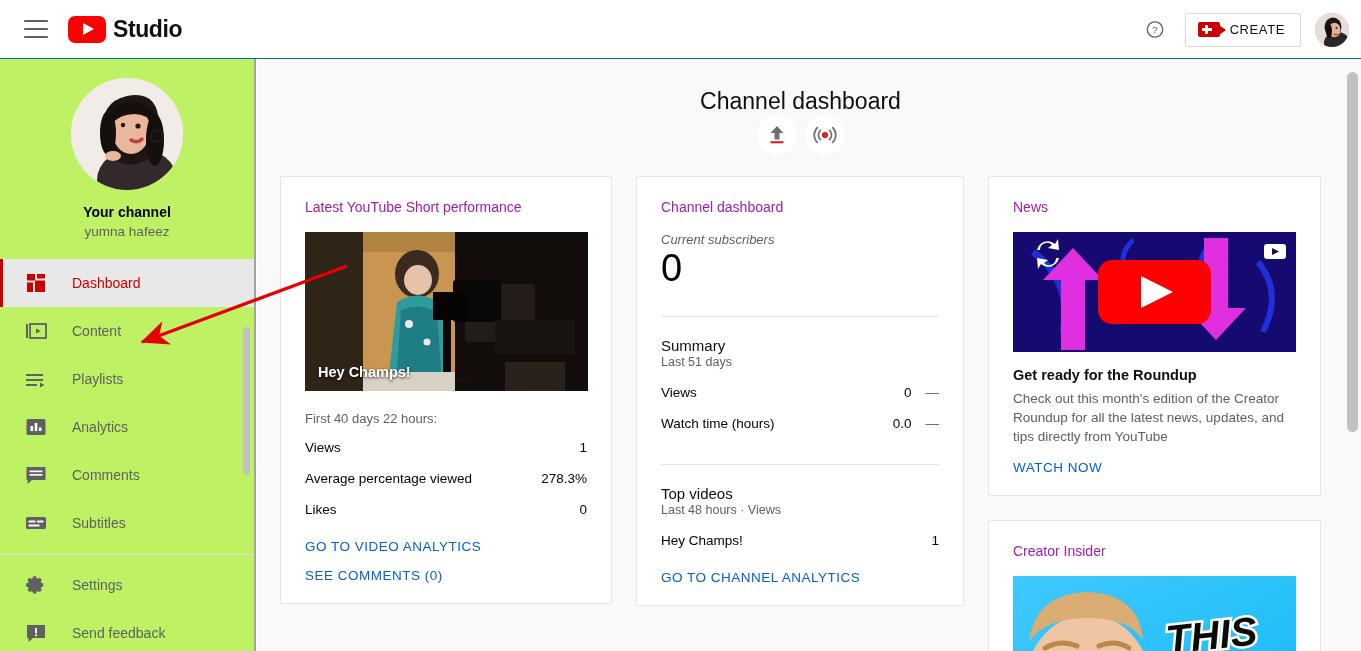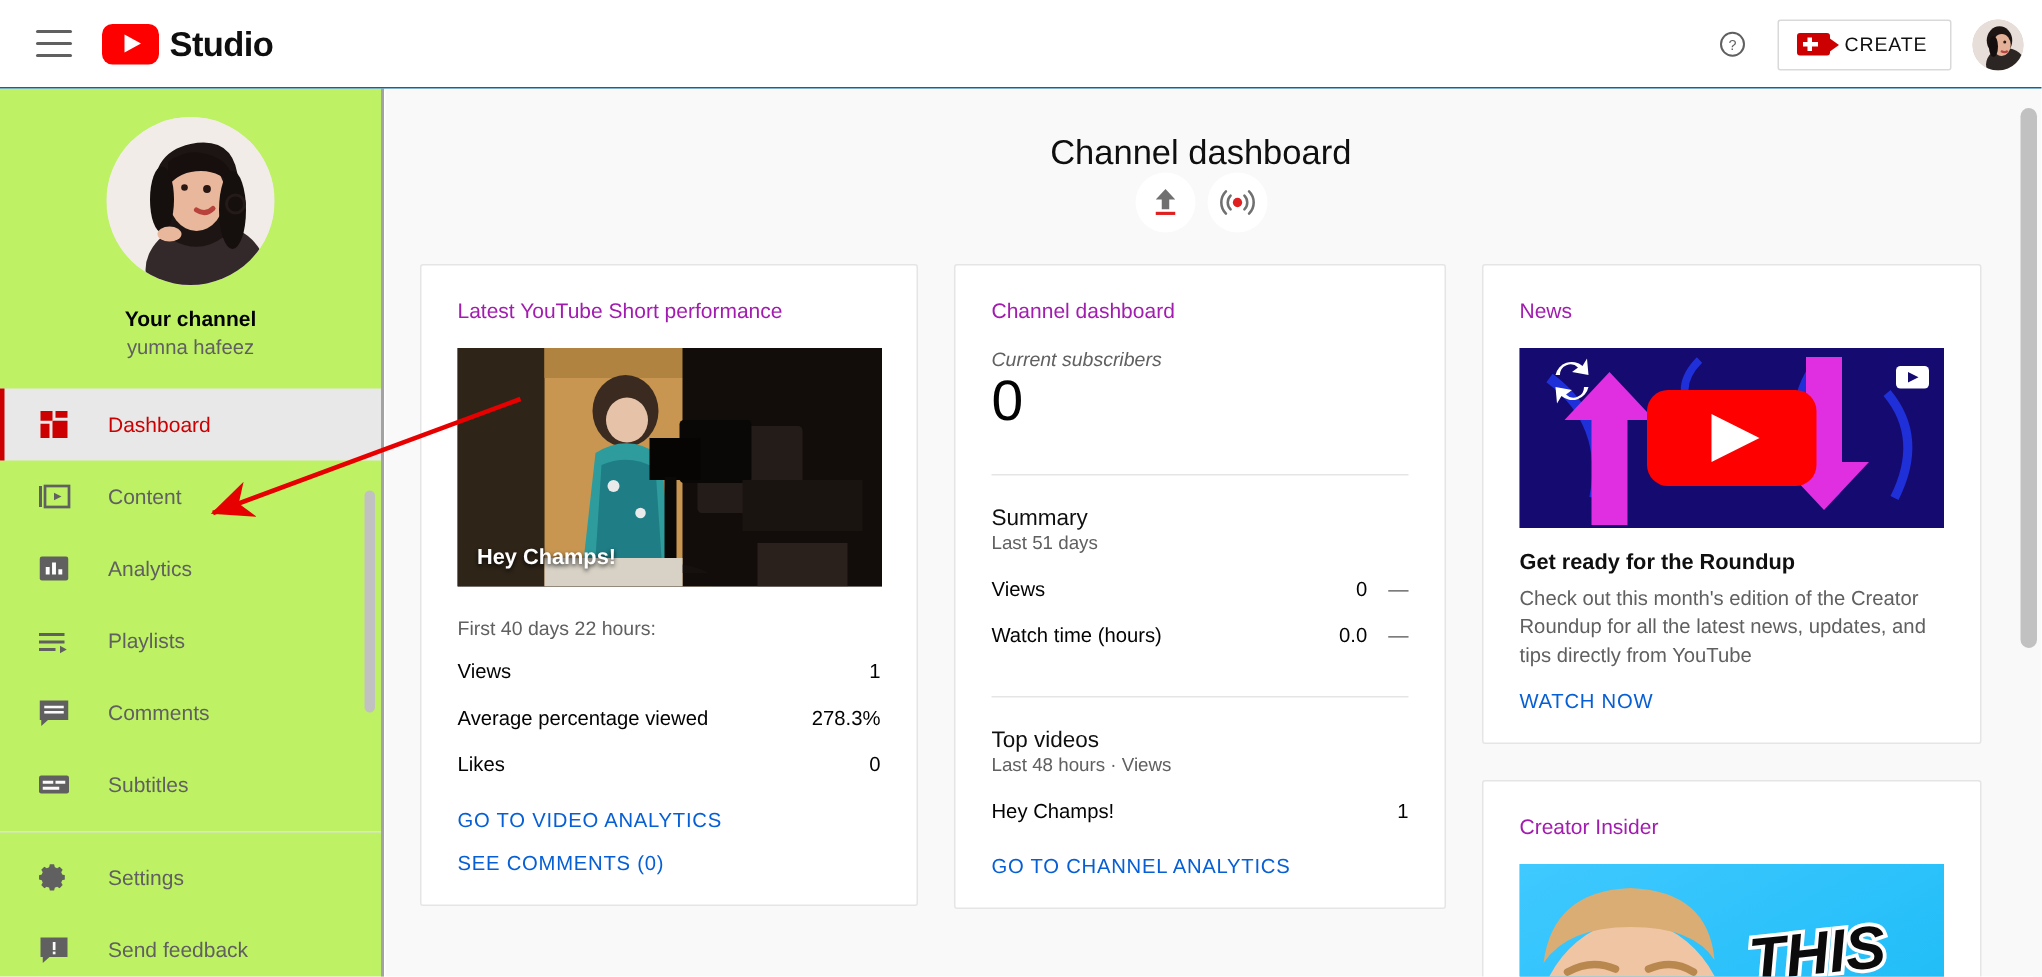--- a/index.html
+++ b/index.html
@@ -322,36 +322,36 @@
       <svg class="nav-icon" viewBox="0 0 24 24">
         <rect x="2" y="5" width="2" height="14" fill="#606060"></rect>
         <rect x="6" y="5" width="16" height="14" fill="none" stroke="#606060" stroke-width="1.8"></rect>
         <path d="M12 9.5 L17 12 L12 14.5 Z" fill="#606060"></path>
       </svg>
       <span class="label">Content</span>
     </div>
 
     <div class="nav-item">
       <svg class="nav-icon" viewBox="0 0 24 24">
+        <rect x="2" y="7" width="17" height="2" fill="#606060"></rect>
+        <rect x="2" y="12" width="17" height="2" fill="#606060"></rect>
+        <rect x="2" y="17" width="11" height="2" fill="#606060"></rect>
+        <path d="M16 15.5 L20.5 18 L16 20.5 Z" fill="#606060"></path>
+      </svg>
+      <span class="label">Playlists</span>
+    </div>
+
+    <div class="nav-item">
+      <svg class="nav-icon" viewBox="0 0 24 24">
         <rect x="2.5" y="4" width="19" height="16" rx="1.5" fill="#606060"></rect>
         <rect x="6.5" y="11" width="2.6" height="5" fill="#ffffff"></rect>
         <rect x="10.7" y="8" width="2.6" height="8" fill="#ffffff"></rect>
         <rect x="14.9" y="12.5" width="2.6" height="3.5" fill="#ffffff"></rect>
       </svg>
       <span class="label">Analytics</span>
-    </div>
-
-    <div class="nav-item">
-      <svg class="nav-icon" viewBox="0 0 24 24">
-        <rect x="2" y="7" width="17" height="2" fill="#606060"></rect>
-        <rect x="2" y="12" width="17" height="2" fill="#606060"></rect>
-        <rect x="2" y="17" width="11" height="2" fill="#606060"></rect>
-        <path d="M16 15.5 L20.5 18 L16 20.5 Z" fill="#606060"></path>
-      </svg>
-      <span class="label">Playlists</span>
     </div>
 
     <div class="nav-item">
       <svg class="nav-icon" viewBox="0 0 24 24">
         <path d="M2.5 4 H21.5 V17 H8 L3.5 21 V17 H2.5 Z" fill="#606060"></path>
         <rect x="5.5" y="7.5" width="13" height="1.7" fill="#fafafa"></rect>
         <rect x="5.5" y="11" width="13" height="1.7" fill="#fafafa"></rect>
       </svg>
       <span class="label">Comments</span>
     </div>

